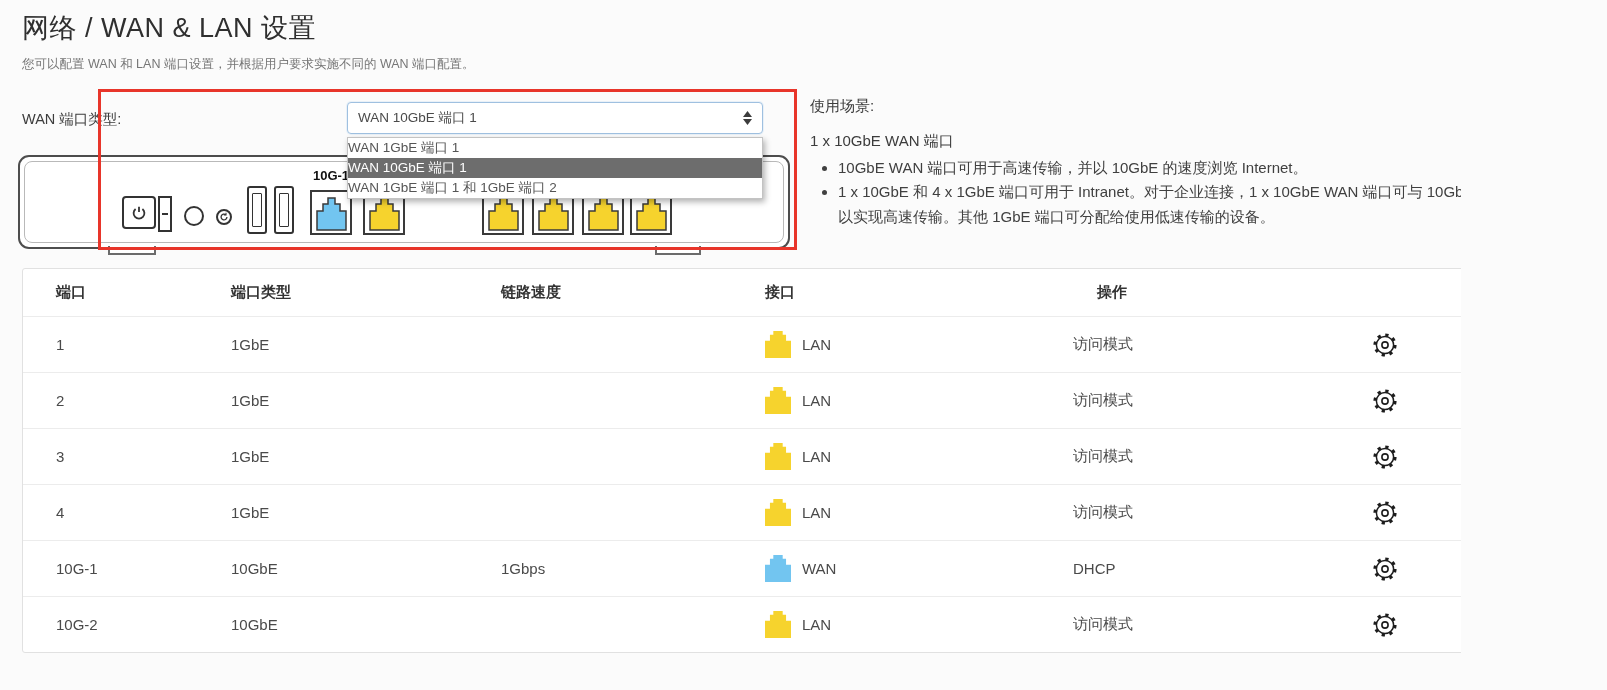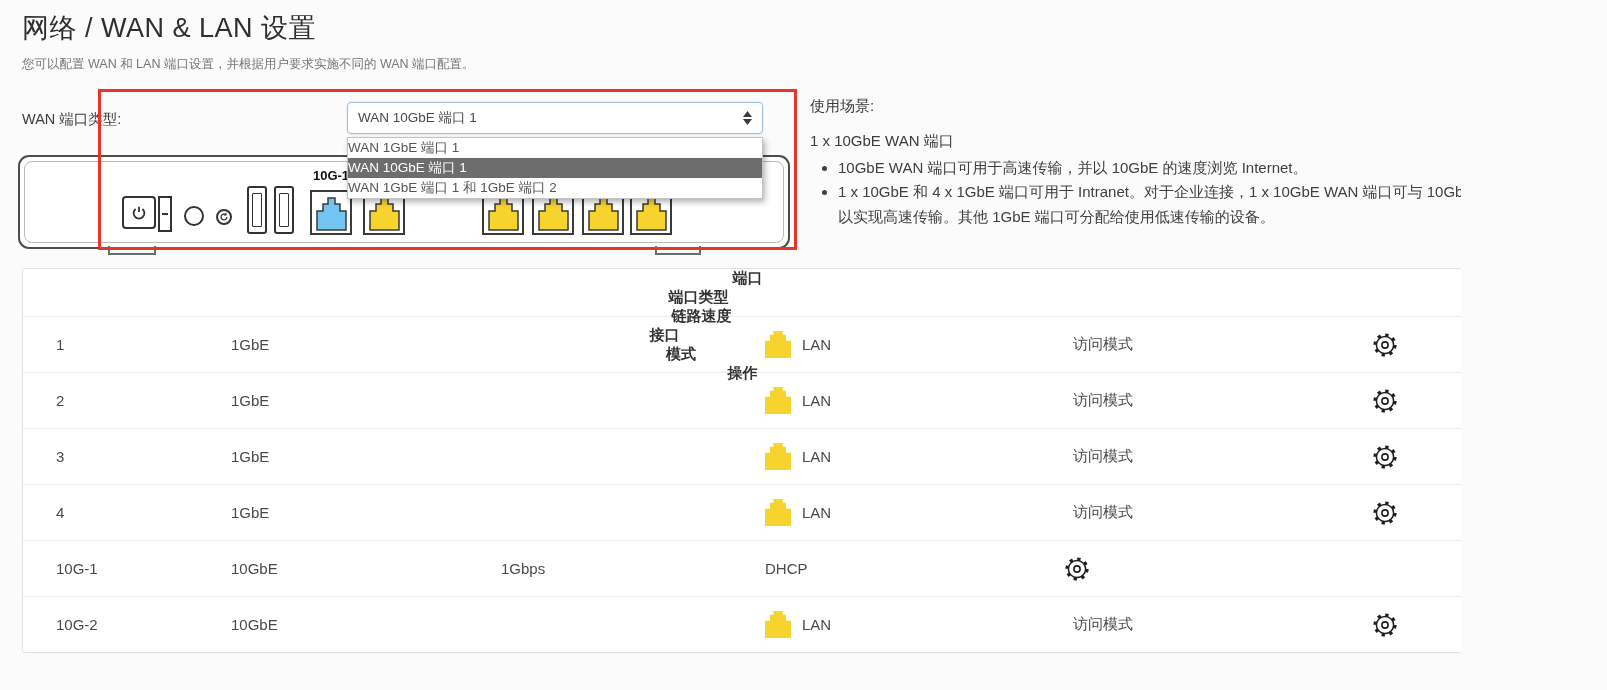--- a/index.html
+++ b/index.html
@@ -61,21 +61,21 @@
   .scenario { position:absolute; left:810px; top:12px; width:780px; }
   .scenario-heading { font-size:15px; color:#3c3c3c; margin-bottom:16px; }
   .scenario-sub { font-size:15px; color:#3c3c3c; margin-bottom:5px; }
   .scenario ul { margin:0 0 0 12px; padding-left:16px; }
   .scenario li { font-size:15px; color:#404040; line-height:1.62; }
 
   
   .table-card { position:absolute; left:22px; top:268px; width:1563px; background:#fff;
     border:1px solid #e1e1e1; border-radius:3px; }
   .t-row { display:flex; align-items:center; height:56px; border-top:1px solid #ececec; }
-  .t-head { height:47px; border-top:none;flex-direction:column; }
+  .t-head { height:47px; border-top:none; }
   .t-cell { flex:none; font-size:15px; color:#4a4a4a; display:flex; align-items:center; }
   .t-head .t-cell { font-weight:bold; color:#333; }
   .c1 { width:208px; padding-left:33px; }
   .c2 { width:270px; }
   .c3 { width:264px; }
   .c4 { width:308px; }
   .c5 { width:275px; }
   .c6 { width:200px; padding-left:24px; }
 
   .plug-icon { width:26px; height:27px; margin-right:11px;
@@ -188,21 +188,20 @@
       </ul>
     </div>
   </div>
 
   <div class="table-card">
     <div class="t-row t-head">
       <div class="t-cell c1">端口</div>
       <div class="t-cell c2">端口类型</div>
       <div class="t-cell c3">链路速度</div>
       <div class="t-cell c4">接口</div>
-      <div class="t-cell c5">模式</div>
       <div class="t-cell c6">操作</div>
     </div>
 
     <div class="t-row">
       <div class="t-cell c1">1</div>
       <div class="t-cell c2">1GbE</div>
       <div class="t-cell c3"></div>
       <div class="t-cell c4">
         <span class="plug-icon plug-yellow"></span>
         <span>LAN</span>
@@ -268,20 +267,24 @@
               <use href="#gear"></use>
             </svg>
           </button>
         </div>
     </div>
 
     <div class="t-row">
       <div class="t-cell c1">10G-1</div>
       <div class="t-cell c2">10GbE</div>
       <div class="t-cell c3">1Gbps</div>
+      <div class="t-cell c4">
+        <span class="plug-icon plug-blue"></span>
+        <span>WAN</span>
+      </div>
       <div class="t-cell c5">DHCP</div>
       <div class="t-cell c6">
           <button class="gear-btn">
             <svg width="26" height="26" viewBox="0 0 26 26">
               <use href="#gear"></use>
             </svg>
           </button>
         </div>
     </div>
 

